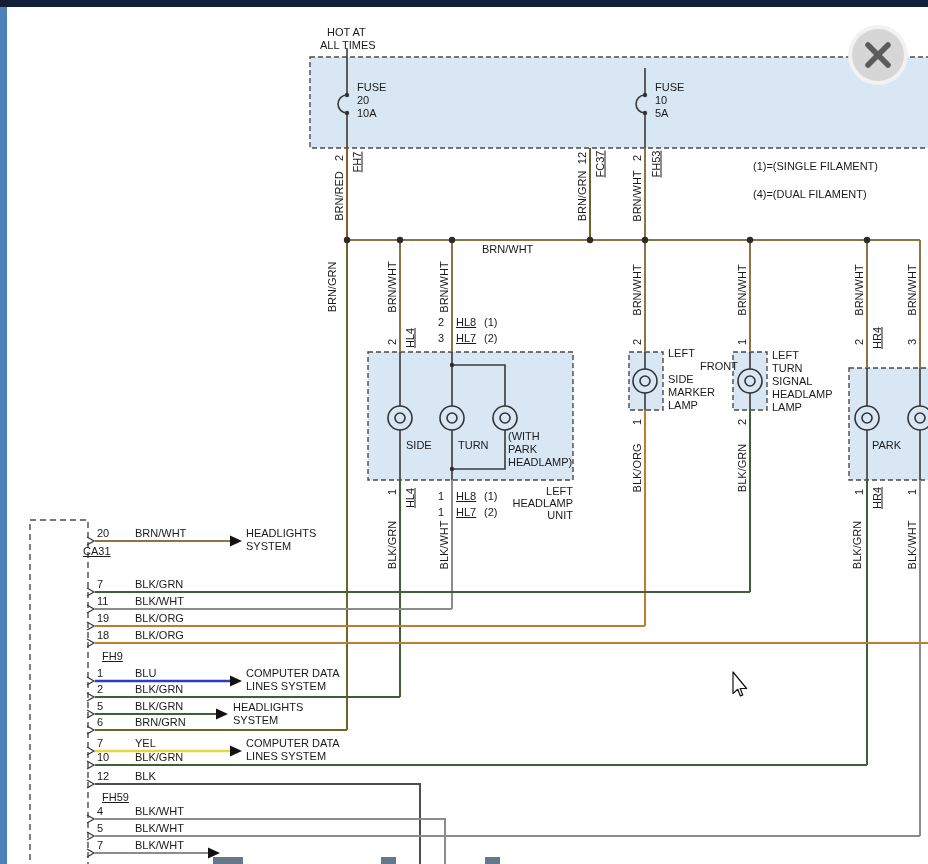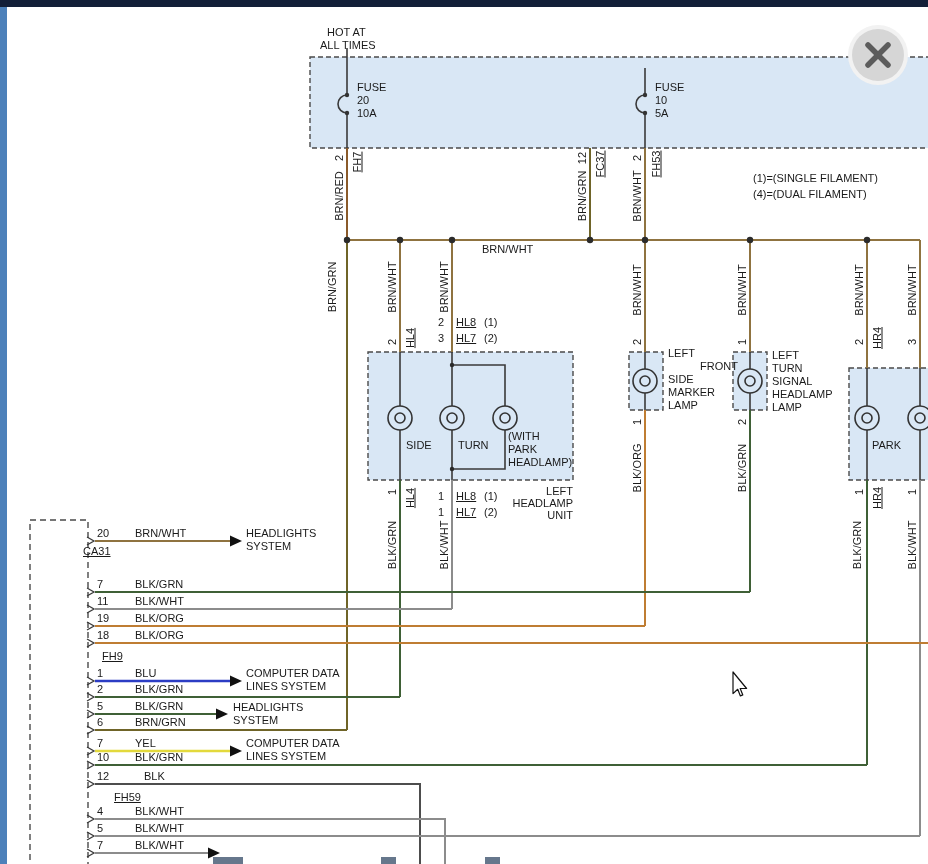--- a/index.html
+++ b/index.html
@@ -182,21 +182,21 @@
     <span class="vlb" style="left:339px;top:196px">BRN/RED</span>
     <span class="vlb" style="left:582px;top:158px">12</span>
     <span class="vlb u" style="left:600px;top:164px">FC37</span>
     <span class="vlb" style="left:582px;top:196px">BRN/GRN</span>
     <span class="vlb" style="left:637px;top:158px">2</span>
     <span class="vlb u" style="left:656px;top:164px">FH53</span>
     <span class="vlb" style="left:637px;top:196px">BRN/WHT</span>
     <span class="vlb" style="left:332px;top:287px">BRN/GRN</span>
     <span class="lb" style="left:482px;top:243px">BRN/WHT</span>
 
-    <span class="lb" style="left:753px;top:172px">(1)=(SINGLE FILAMENT)</span>
+    <span class="lb" style="left:753px;top:160px">(1)=(SINGLE FILAMENT)</span>
     <span class="lb" style="left:753px;top:188px">(4)=(DUAL FILAMENT)</span>
 
     <span class="vlb" style="left:392px;top:287px">BRN/WHT</span>
     <span class="vlb" style="left:392px;top:342px">2</span>
     <span class="vlb u" style="left:410px;top:338px">HL4</span>
     <span class="vlb" style="left:444px;top:287px">BRN/WHT</span>
     <span class="lb" style="left:438px;top:316px">2</span>
     <span class="lb u" style="left:456px;top:316px">HL8</span>
     <span class="lb" style="left:484px;top:316px">(1)</span>
     <span class="lb" style="left:438px;top:332px">3</span>
@@ -278,22 +278,22 @@
     <span class="lb" style="left:135px;top:683px">BLK/GRN</span>
     <span class="lb" style="left:97px;top:700px">5</span>
     <span class="lb" style="left:135px;top:700px">BLK/GRN</span>
     <span class="lb" style="left:97px;top:716px">6</span>
     <span class="lb" style="left:135px;top:716px">BRN/GRN</span>
     <span class="lb" style="left:97px;top:737px">7</span>
     <span class="lb" style="left:135px;top:737px">YEL</span>
     <span class="lb" style="left:97px;top:751px">10</span>
     <span class="lb" style="left:135px;top:751px">BLK/GRN</span>
     <span class="lb" style="left:97px;top:770px">12</span>
-    <span class="lb" style="left:144px;top:770px">BLK</span>
-    <span class="lb u" style="left:114px;top:791px">FH59</span>
+    <span class="lb" style="left:135px;top:770px">BLK</span>
+    <span class="lb u" style="left:102px;top:791px">FH59</span>
 
     <span class="lb" style="left:97px;top:805px">4</span>
     <span class="lb" style="left:135px;top:805px">BLK/WHT</span>
     <span class="lb" style="left:97px;top:822px">5</span>
     <span class="lb" style="left:135px;top:822px">BLK/WHT</span>
     <span class="lb" style="left:97px;top:839px">7</span>
     <span class="lb" style="left:135px;top:839px">BLK/WHT</span>
 
     <span class="lb" style="left:246px;top:527px">HEADLIGHTS</span>
     <span class="lb" style="left:246px;top:540px">SYSTEM</span>

